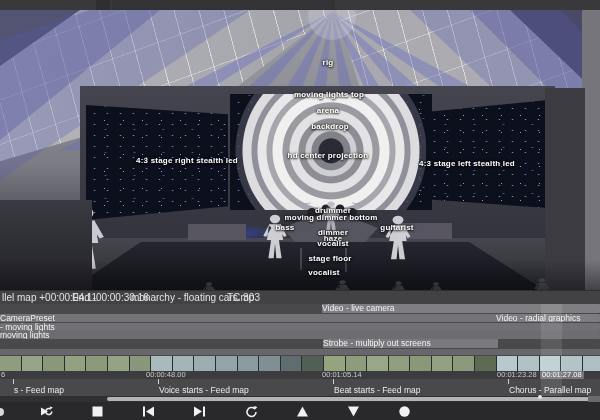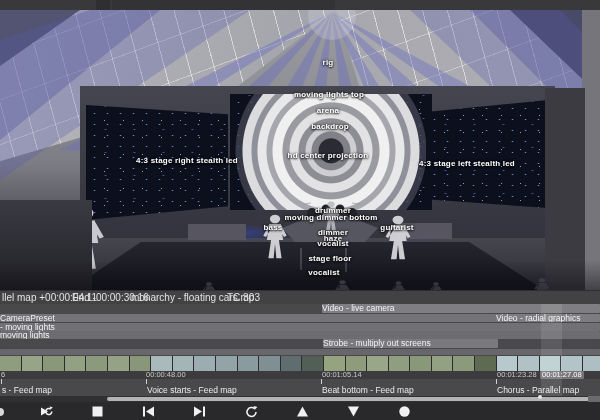--- a/index.html
+++ b/index.html
@@ -71,21 +71,21 @@
   #timeline{left:0;top:304px;width:600px;height:92px;background:#49494b;}
   .track{position:absolute;border-radius:1px;overflow:hidden;}
   .track span{display:block;font-size:8.5px;color:#f4f4f6;padding-left:0;
     white-space:nowrap;line-height:9px;}
   #cells{position:absolute;left:0;top:52px;width:600px;height:15px;background:#2c2c2e;
     display:flex;gap:1px;overflow:hidden;}
   .cell{width:20.6px;flex:0 0 20.6px;height:15px;}
   #ruler{position:absolute;left:0;top:67px;width:600px;height:8px;background:#3c3c3e;}
   .tstamp{position:absolute;top:0;font-size:7.5px;line-height:8px;color:#c9c9cb;white-space:nowrap;}
   .tstamp.hl{background:#75757a;color:#fff;padding:0 2px;border-radius:1px;}
-  #markers{position:absolute;left:0;top:75px;width:555px;height:17px;}
+  #markers{position:absolute;left:12px;top:75px;width:555px;height:17px;}
   .mtick{position:absolute;top:0;width:1px;height:5px;background:#cfcfd2;}
   .mlabel{position:absolute;top:6px;font-size:8.5px;color:#ececee;white-space:nowrap;}
   #playhead{position:absolute;left:541px;top:0;width:21px;height:92px;
     background:rgba(255,255,255,.10);}
 
   
   #scrollbar{left:0;top:396px;width:600px;height:6px;background:#303033;}
   #scroll-thumb{position:absolute;left:107px;top:1px;width:489px;height:4px;
     border-radius:2px;background:#b3b3b6;}
   #scroll-dot{position:absolute;left:538px;top:-1px;width:4px;height:4px;border-radius:50%;
@@ -202,21 +202,21 @@
   <div class="abs" id="scene-labels" style="inset:0;">
       <div class="slabel" style="left: 328px; top: 48px;">rig</div>
       <div class="slabel" style="left: 329px; top: 80px;">moving lights top</div>
       <div class="slabel" style="left: 328px; top: 96px;">arena</div>
       <div class="slabel" style="left: 330px; top: 112px;">backdrop</div>
       <div class="slabel" style="left: 328px; top: 141px;">hd center projection</div>
       <div class="slabel" style="left: 187px; top: 146px;">4:3 stage right stealth led</div>
       <div class="slabel" style="left: 467px; top: 149px;">4:3 stage left stealth led</div>
       <div class="slabel" style="left: 333px; top: 196px;">drummer</div>
       <div class="slabel" style="left: 331px; top: 203px;">moving dimmer bottom</div>
-      <div class="slabel" style="left: 273px; top: 213px;">bass</div>
+      <div class="slabel" style="left: 285px; top: 213px;">bass</div>
       <div class="slabel" style="left: 397px; top: 213px;">guitarist</div>
       <div class="slabel" style="left: 333px; top: 218px;">dimmer</div>
       <div class="slabel" style="left: 333px; top: 224px;">haze</div>
       <div class="slabel" style="left: 333px; top: 229px;">vocalist</div>
       <div class="slabel" style="left: 330px; top: 244px;">stage floor</div>
       <div class="slabel" style="left: 324px; top: 258px;">vocalist</div>
     </div>
 </div>
 
 <div class="abs" id="status-bar">
@@ -286,21 +286,21 @@
       <div class="tstamp" style="left: 322px;">00:01:05.14</div>
       <div class="tstamp" style="left: 497px;">00:01:23.28</div>
       <div class="tstamp hl" style="left: 540px;">00:01:27.08</div>
     </div>
   <div id="markers">
       <div class="mtick" style="left: 1px;"></div>
       <div class="mlabel" style="left: 2px;">s - Feed map</div>
       <div class="mtick" style="left: 146px;"></div>
       <div class="mlabel" style="left: 147px;">Voice starts - Feed map</div>
       <div class="mtick" style="left: 321px;"></div>
-      <div class="mlabel" style="left: 322px;">Beat bottom - Feed map</div>
+      <div class="mlabel" style="left: 322px;">Beat starts - Feed map</div>
       <div class="mtick" style="left: 496px;"></div>
       <div class="mlabel" style="left: 497px;">Chorus - Parallel map</div>
     </div>
   <div id="playhead" style="left: 541px;"></div>
 </div>
 
 <div class="abs" id="scrollbar">
   <div id="scroll-thumb"></div>
   <div id="scroll-dot"></div>
   <div id="scroll-corner"></div>

